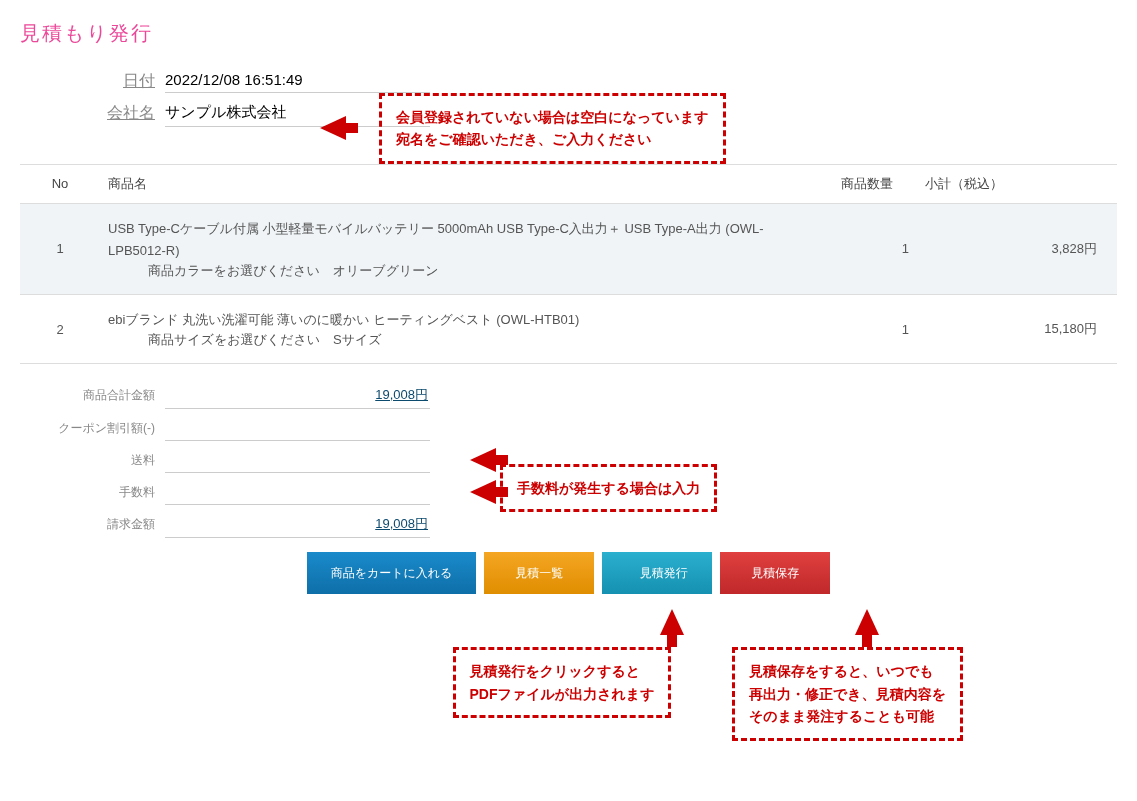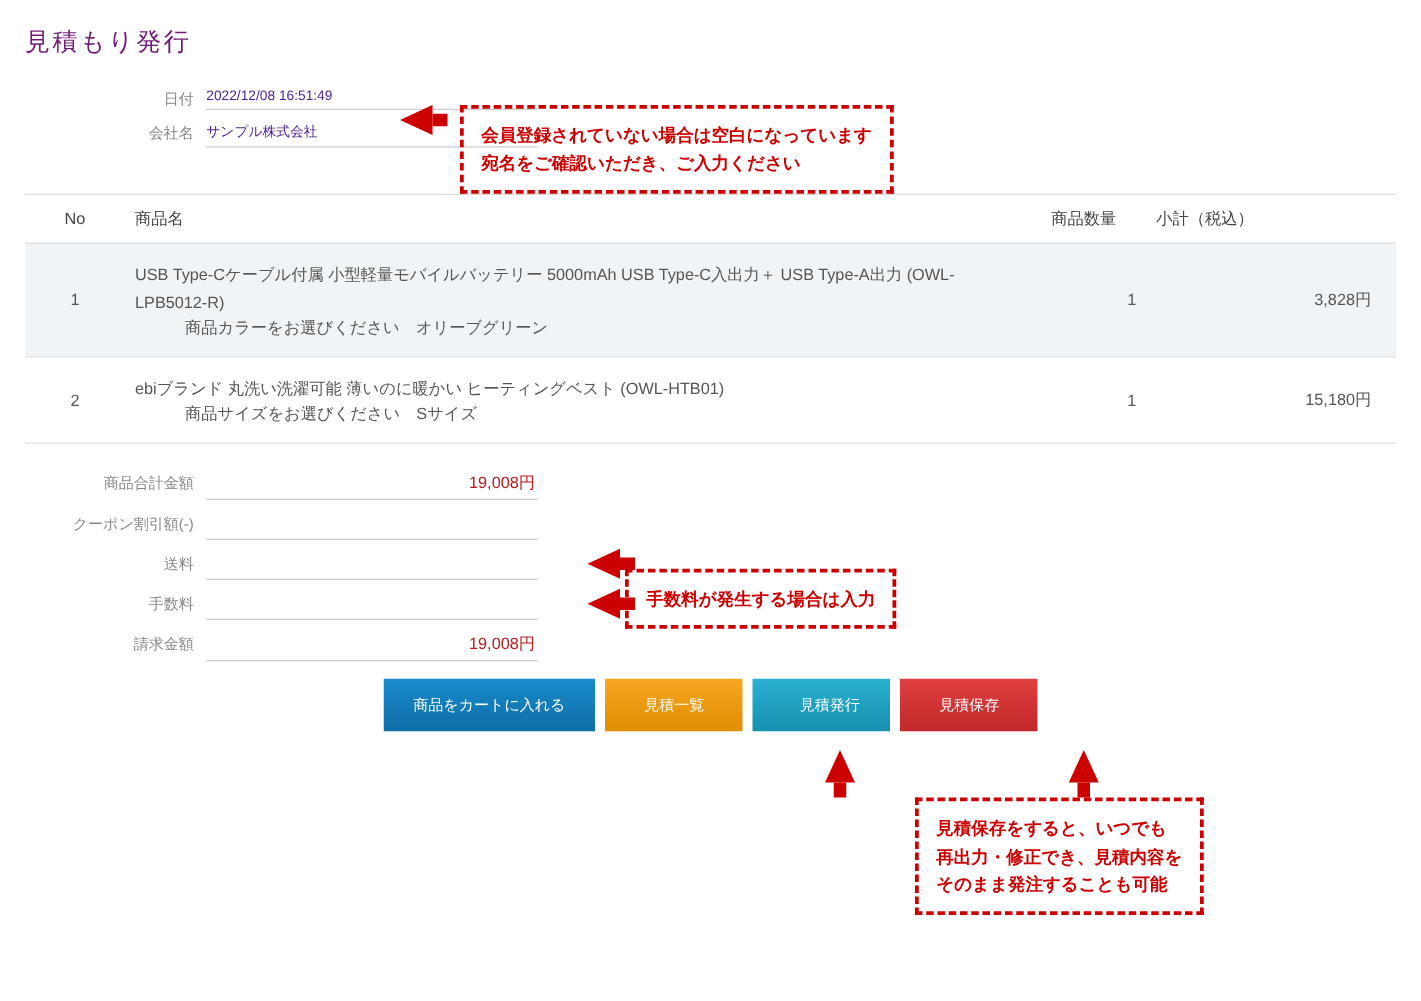--- a/index.html
+++ b/index.html
@@ -1,25 +1,25 @@
 <!DOCTYPE html>
 <html><head>
   <meta charset="utf-8">
   <style>
     * { box-sizing: border-box; margin: 0; padding: 0; }
     body { font-family: "Hiragino Kaku Gothic ProN", "Meiryo", sans-serif; font-size: 13px; color: #333; background: #fff; padding: 20px; width: 1137px; }
     
-    .page-title { color: #701a75; font-size: 20px; font-weight: normal; margin-bottom: 20px; letter-spacing: 2px; }
+    .page-title { color: #ec4899; font-size: 20px; font-weight: normal; margin-bottom: 20px; letter-spacing: 2px; }
     
     .header-row { display: flex; align-items: flex-start; margin-bottom: 6px; }
-    .header-label { width: 145px; text-align: right; font-size: 12px; color: #888; padding-right: 10px; padding-top: 4px; }
-    .header-value { flex: 1; font-size: 11px; color: #4c1d95; padding: 4px 0; border-bottom: 1px solid #ccc; max-width: 265px; }
+    .header-label { width: 145px; text-align: right; font-size: 16px; color: #888; padding-right: 10px; padding-top: 4px; text-decoration: underline; }
+    .header-value { flex: 1; font-size: 15px; color: #000000; padding: 4px 0; border-bottom: 1px solid #ccc; max-width: 265px; }
     .header-fields { flex: 0 0 auto; }
     
-    .callout-container-top { display: flex; margin-top: -40px; margin-left: 300px; }
+    .callout-container-top { display: flex; align-items: center; margin-top: -40px; margin-left: 300px; gap: 11px; }
     
     .arrow-left {
       width: 0; height: 0;
       border-top: 12px solid transparent;
       border-bottom: 12px solid transparent;
       border-right: 26px solid #cc0000;
       position: relative;
       margin-right: 22px;
     }
     .arrow-left::after {
@@ -61,21 +61,21 @@
     table.items tr.even td { background: #f0f4f7; }
     table.items td.no { text-align: center; width: 80px; }
     table.items td.qty { text-align: right; width: 100px; }
     table.items td.subtotal { text-align: right; width: 200px; padding-right: 20px; }
     table.items .product-name { line-height: 1.7; }
     table.items .product-option { padding-left: 40px; }
     
     .totals { margin-top: 18px; }
     .totals-row { display: flex; align-items: center; margin-bottom: 6px; }
     .totals-label { width: 145px; text-align: right; font-size: 12px; color: #888; padding-right: 10px; }
-    .totals-value { width: 265px; text-align: right; font-size: 13px; color: #b91c1c; border-bottom: 1px solid #ccc; padding: 4px 2px 4px 0; min-height: 26px; }
+    .totals-value { width: 265px; text-align: right; font-size: 13px; color: #0c4a6e; border-bottom: 1px solid #ccc; padding: 4px 2px 4px 0; min-height: 26px; text-decoration: underline; }
     
     .callout-mid { display: flex; align-items: center; margin-left: 480px; margin-top: -80px; margin-bottom: 40px; text-align: right; }
     
     .buttons { display: flex; justify-content: center; gap: 8px; margin-top: 40px; }
     .btn { display: inline-flex; align-items: center; justify-content: center; height: 42px; padding: 0 24px; color: #fff; font-size: 12px; border: none; cursor: pointer; min-width: 110px; }
     .btn-cart { background: linear-gradient(to bottom, #1a8acb, #0e6fa8); min-width: 160px; }
     .btn-list { background: linear-gradient(to bottom, #f5a623, #e08e00); }
     .btn-issue { background: linear-gradient(to bottom, #2bb0d0, #1590b0); padding-left: 37px; }
     .btn-save { background: linear-gradient(to bottom, #e0403f, #c0282a); }
     
@@ -174,20 +174,22 @@
 <div class="buttons">
   <button class="btn btn-cart">商品をカートに入れる</button>
   <button class="btn btn-list">見積一覧</button>
   <button class="btn btn-issue">見積発行</button>
   <button class="btn btn-save">見積保存</button>
 </div>
 
 <div class="bottom-rel">
   <div class="bcall-issue">
     <div class="arrow-up"></div>
+    <div class="callout-box">見積発行をクリックすると
+PDFファイルが出力されます</div>
   </div>
   <div class="bcall-save">
     <div class="arrow-up"></div>
     <div class="callout-box">見積保存をすると、いつでも
 再出力・修正でき、見積内容を
 そのまま発注することも可能</div>
   </div>
 </div>
 
 </body></html>

